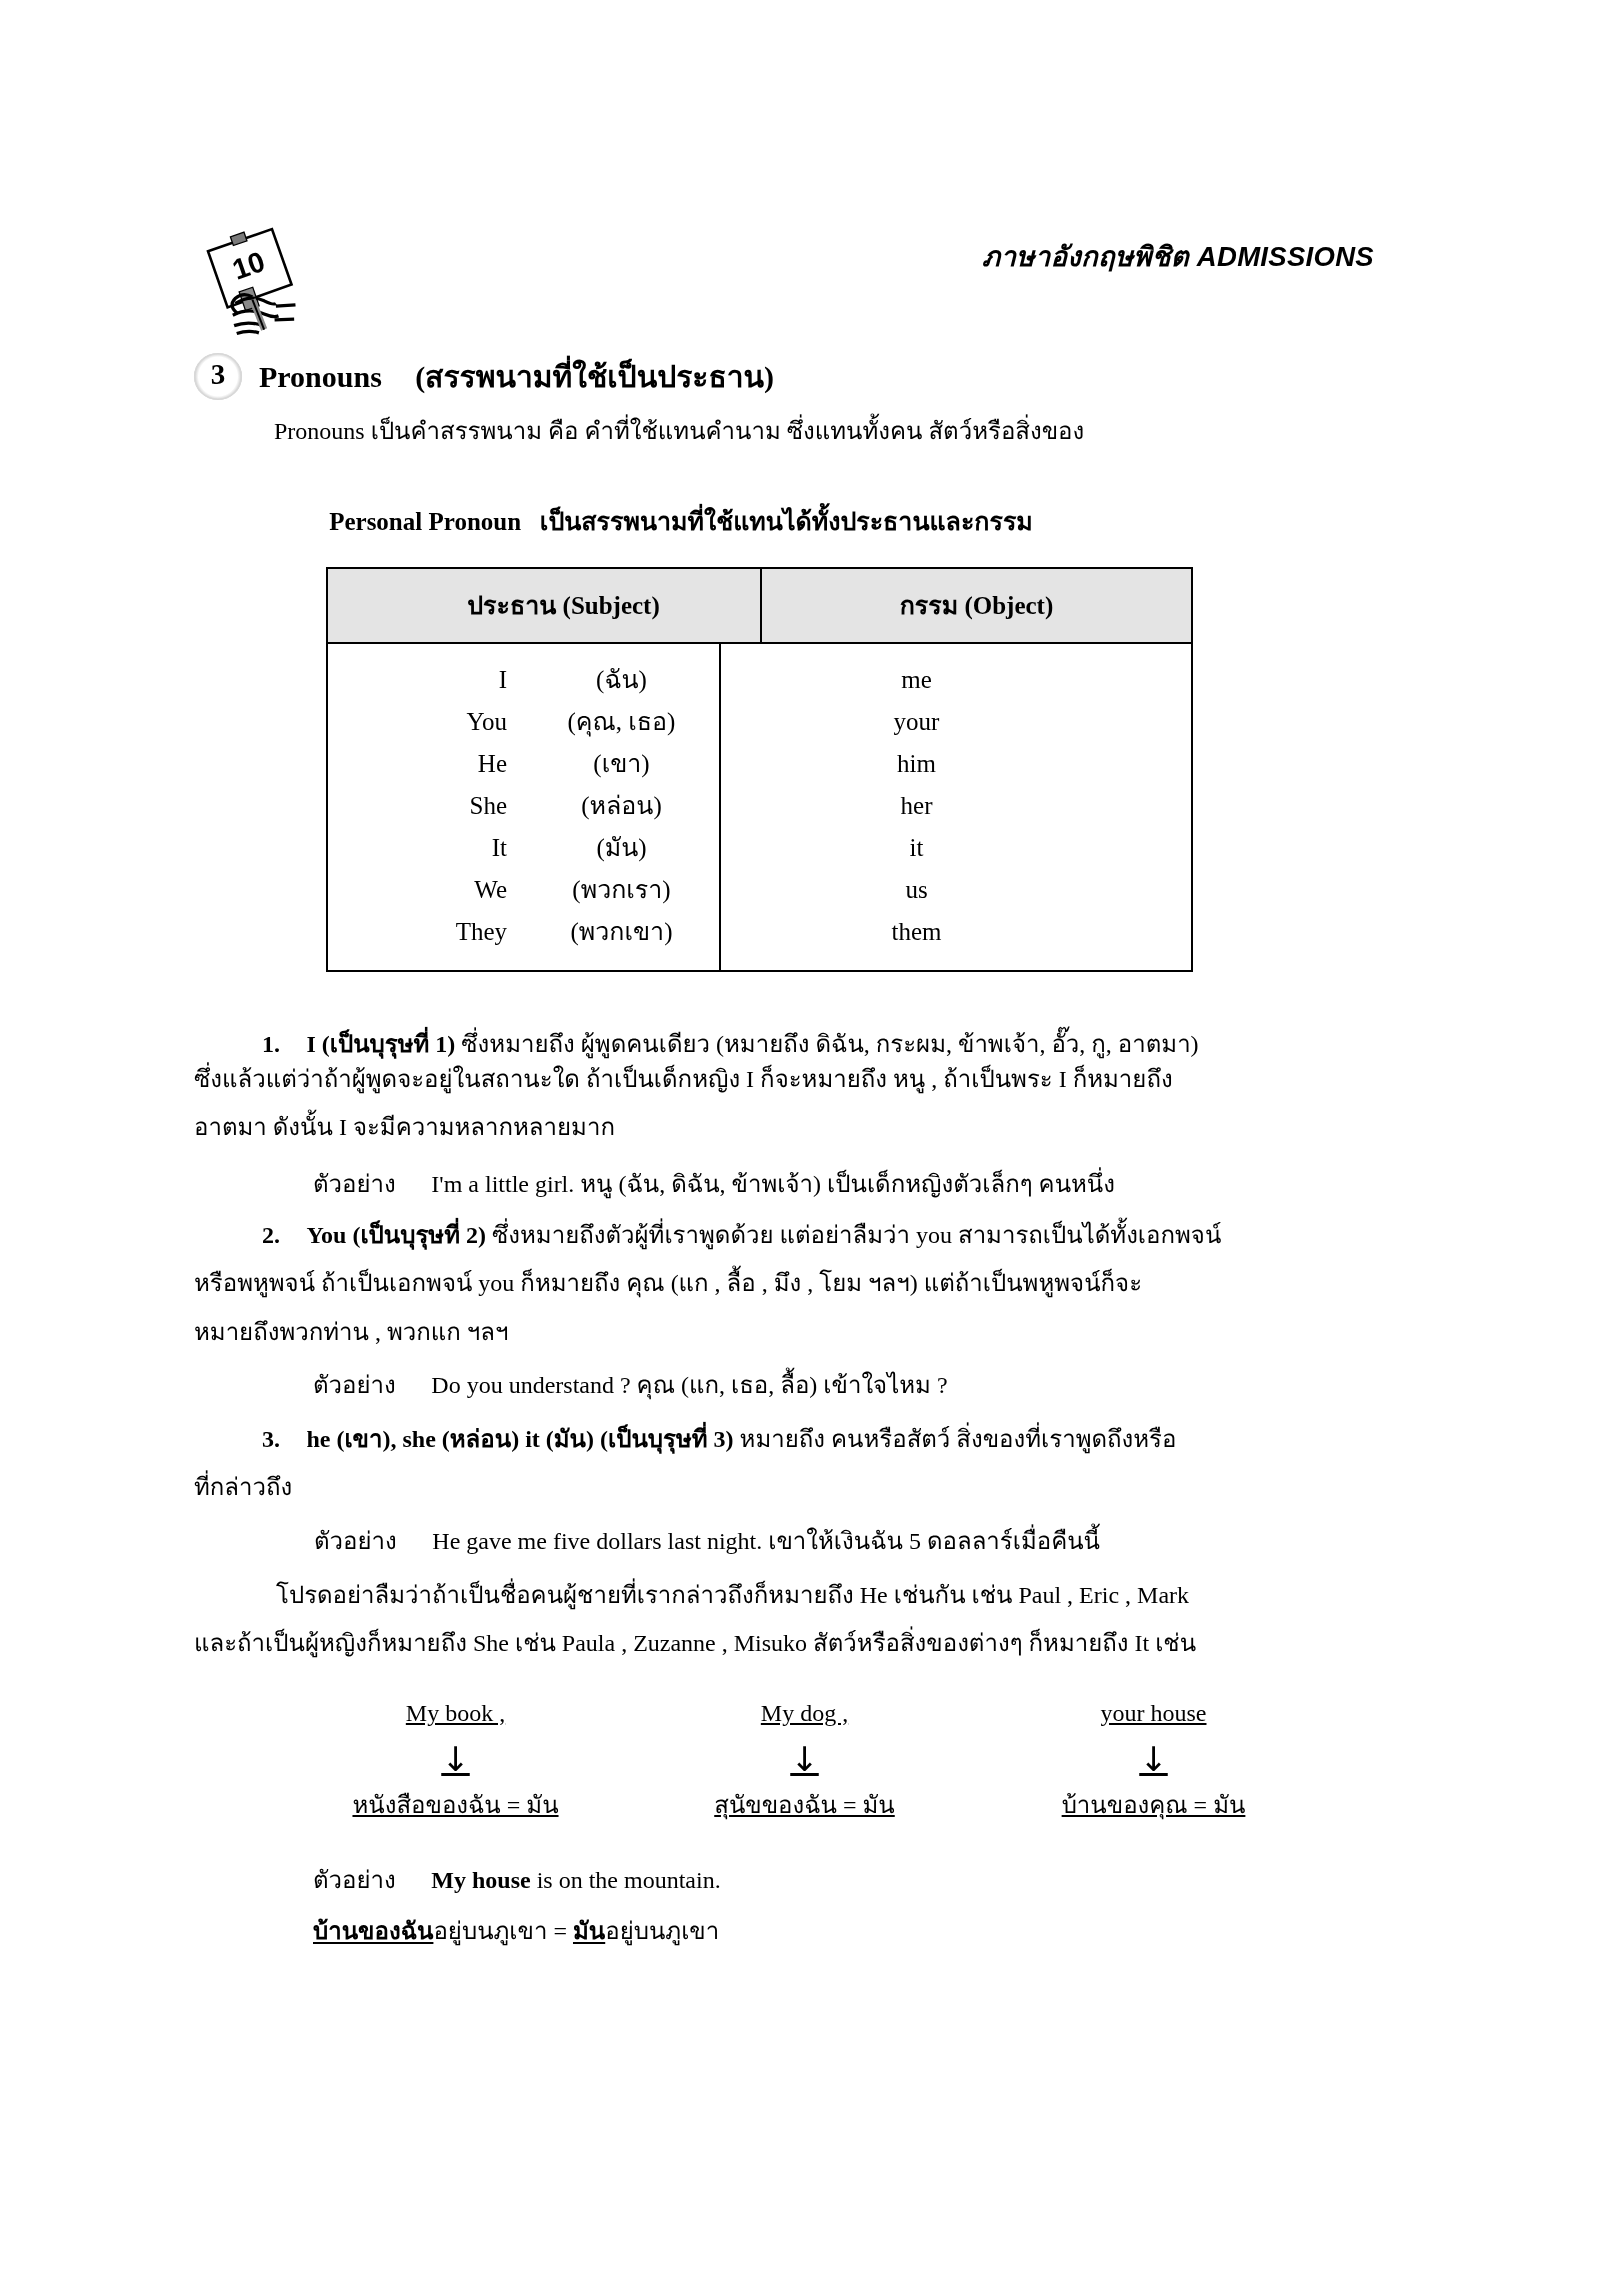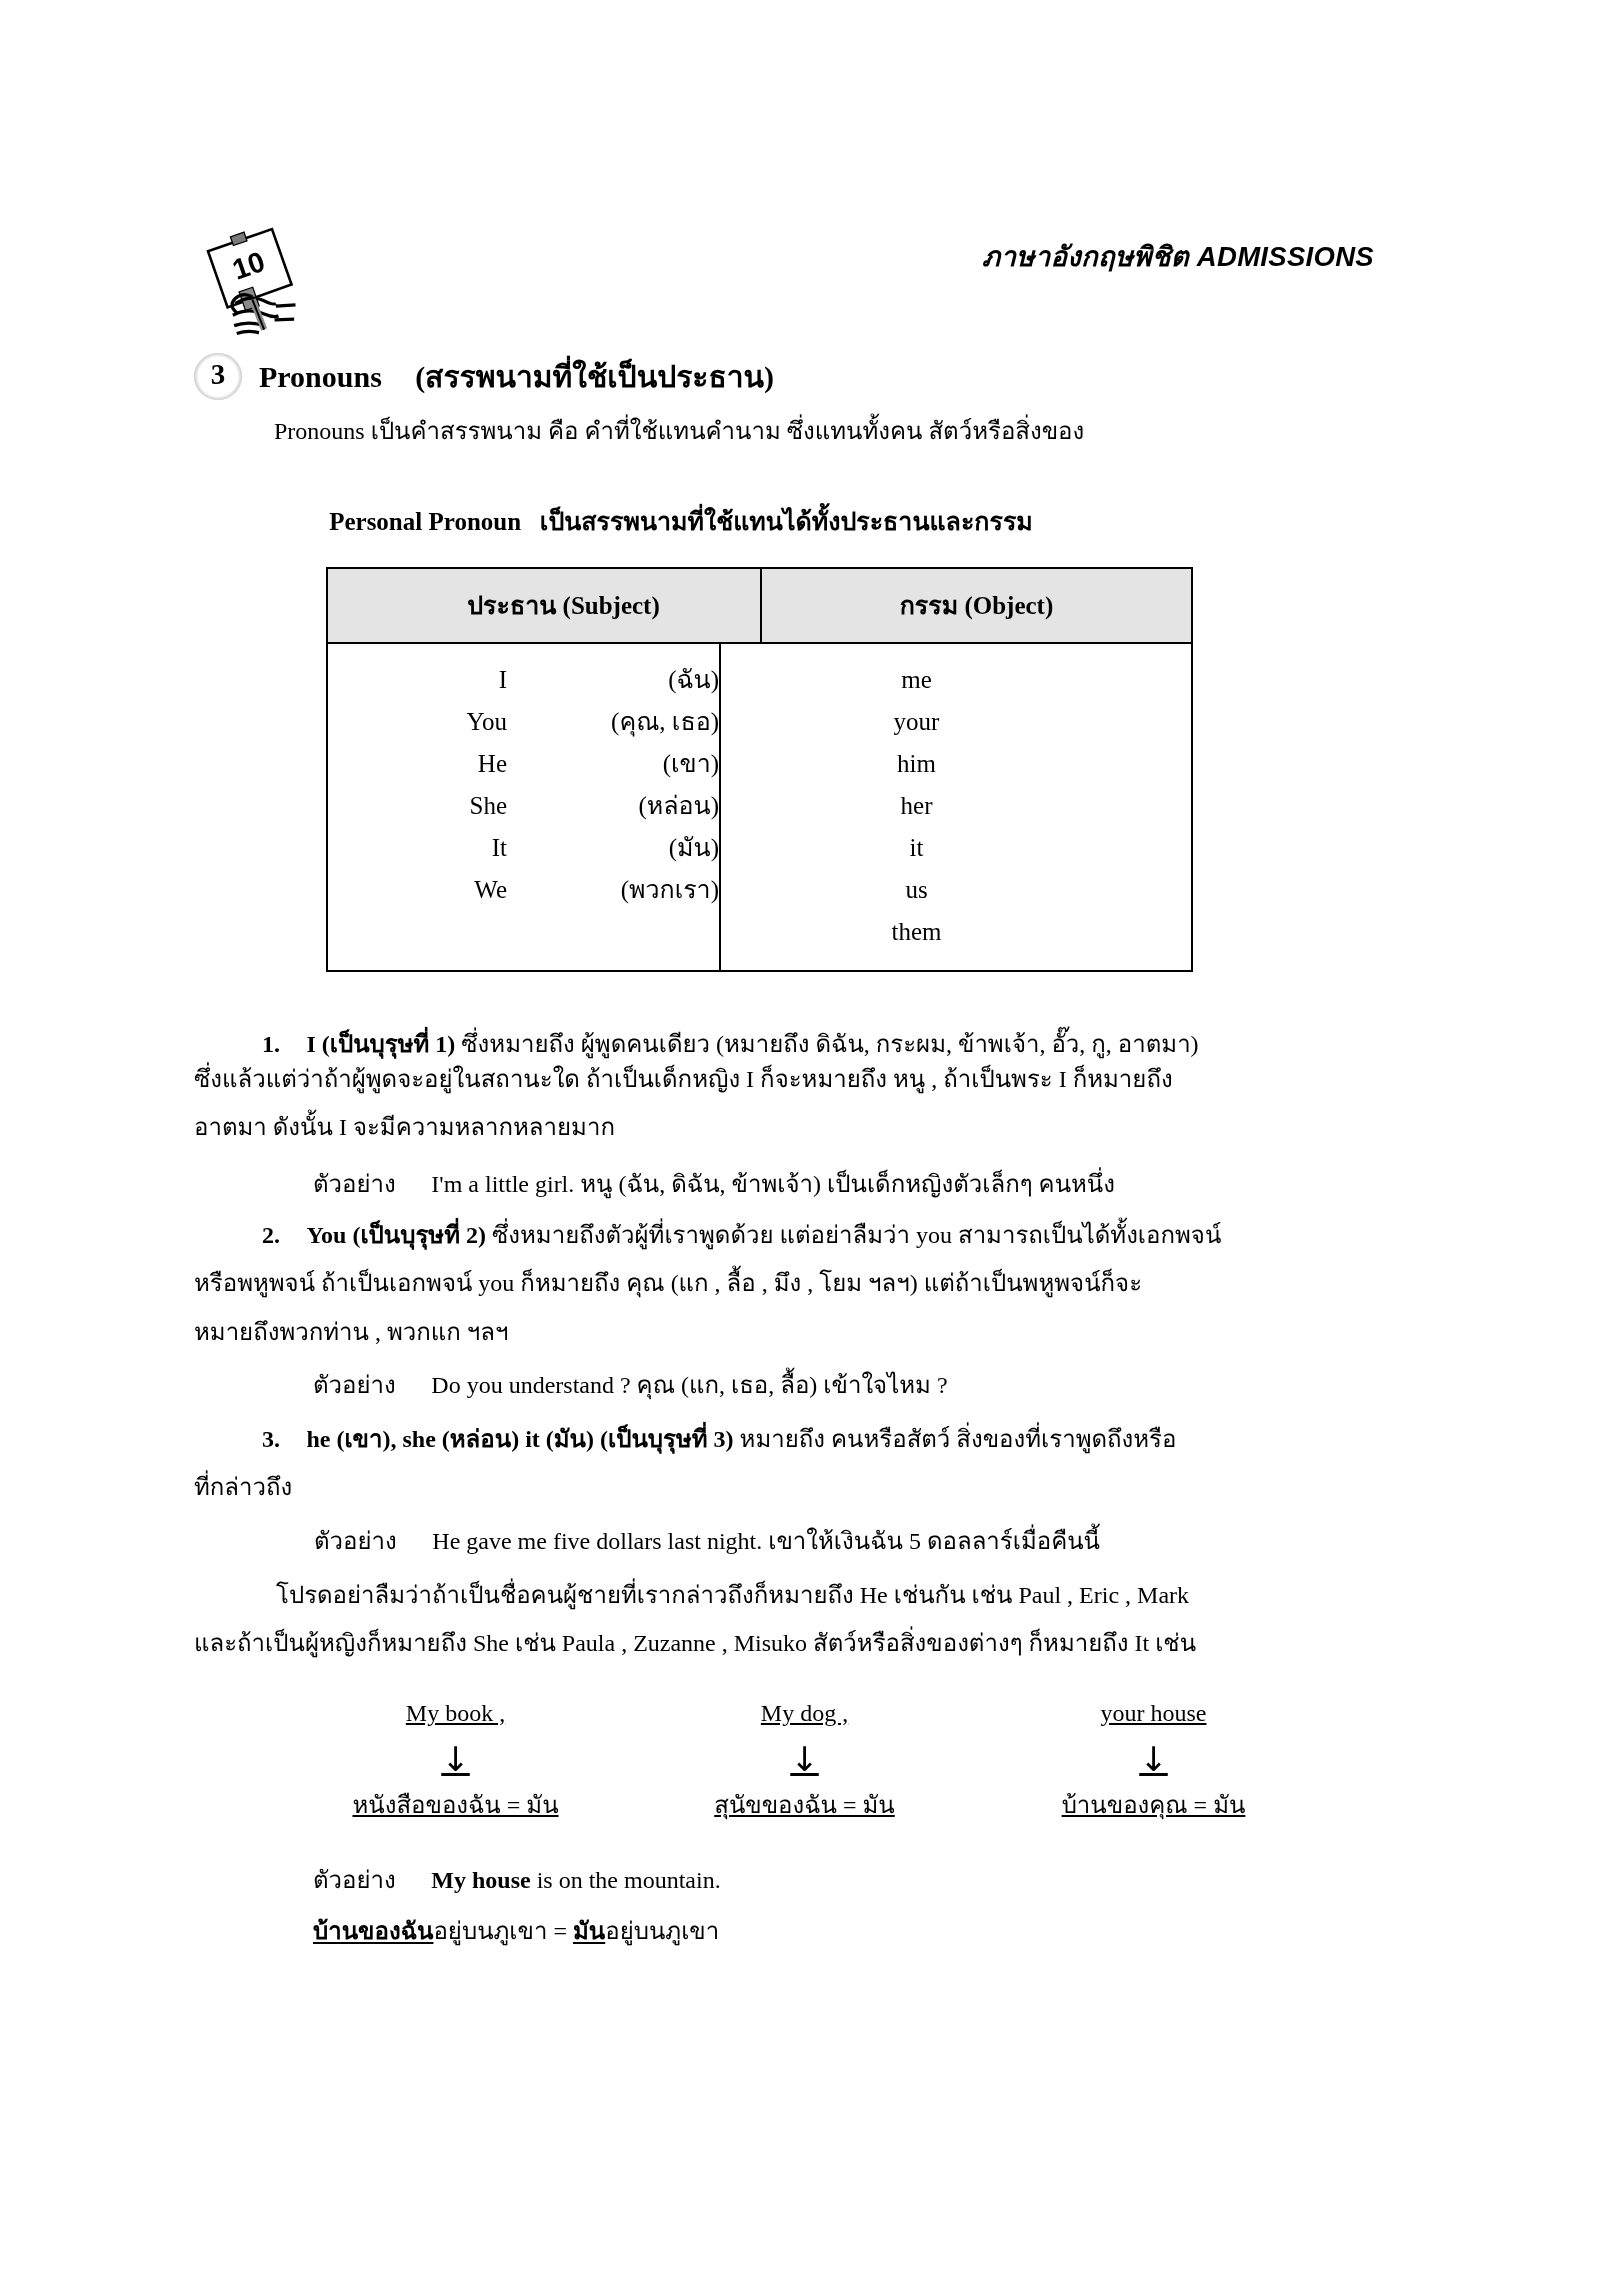--- a/index.html
+++ b/index.html
@@ -152,21 +152,21 @@
     font-size: 25px;
     line-height: 1;
     padding: 8.5px 0;
   }
   .srow .en {
     width: 196px;
     text-align: right;
     padding-right: 17px;
     box-sizing: border-box;
   }
-  .srow .th { flex: 1; text-align: right; }
+  .srow .th { flex: 1; text-align: center; }
   .orow {
     font-size: 25px;
     line-height: 1;
     padding: 8.5px 0;
     text-align: center;
     padding-right: 79px;
   }
 
   
   .diagram {
@@ -266,20 +266,24 @@
           <span class="th">(หล่อน)</span>
         </div>
         <div class="srow">
           <span class="en">It</span>
           <span class="th">(มัน)</span>
         </div>
         <div class="srow">
           <span class="en">We</span>
           <span class="th">(พวกเรา)</span>
         </div>
+        <div class="srow">
+          <span class="en">They</span>
+          <span class="th">(พวกเขา)</span>
+        </div>
       </div>
       <div class="col-object">
         <div class="orow">me</div>
         <div class="orow">your</div>
         <div class="orow">him</div>
         <div class="orow">her</div>
         <div class="orow">it</div>
         <div class="orow">us</div>
         <div class="orow">them</div>
       </div>

